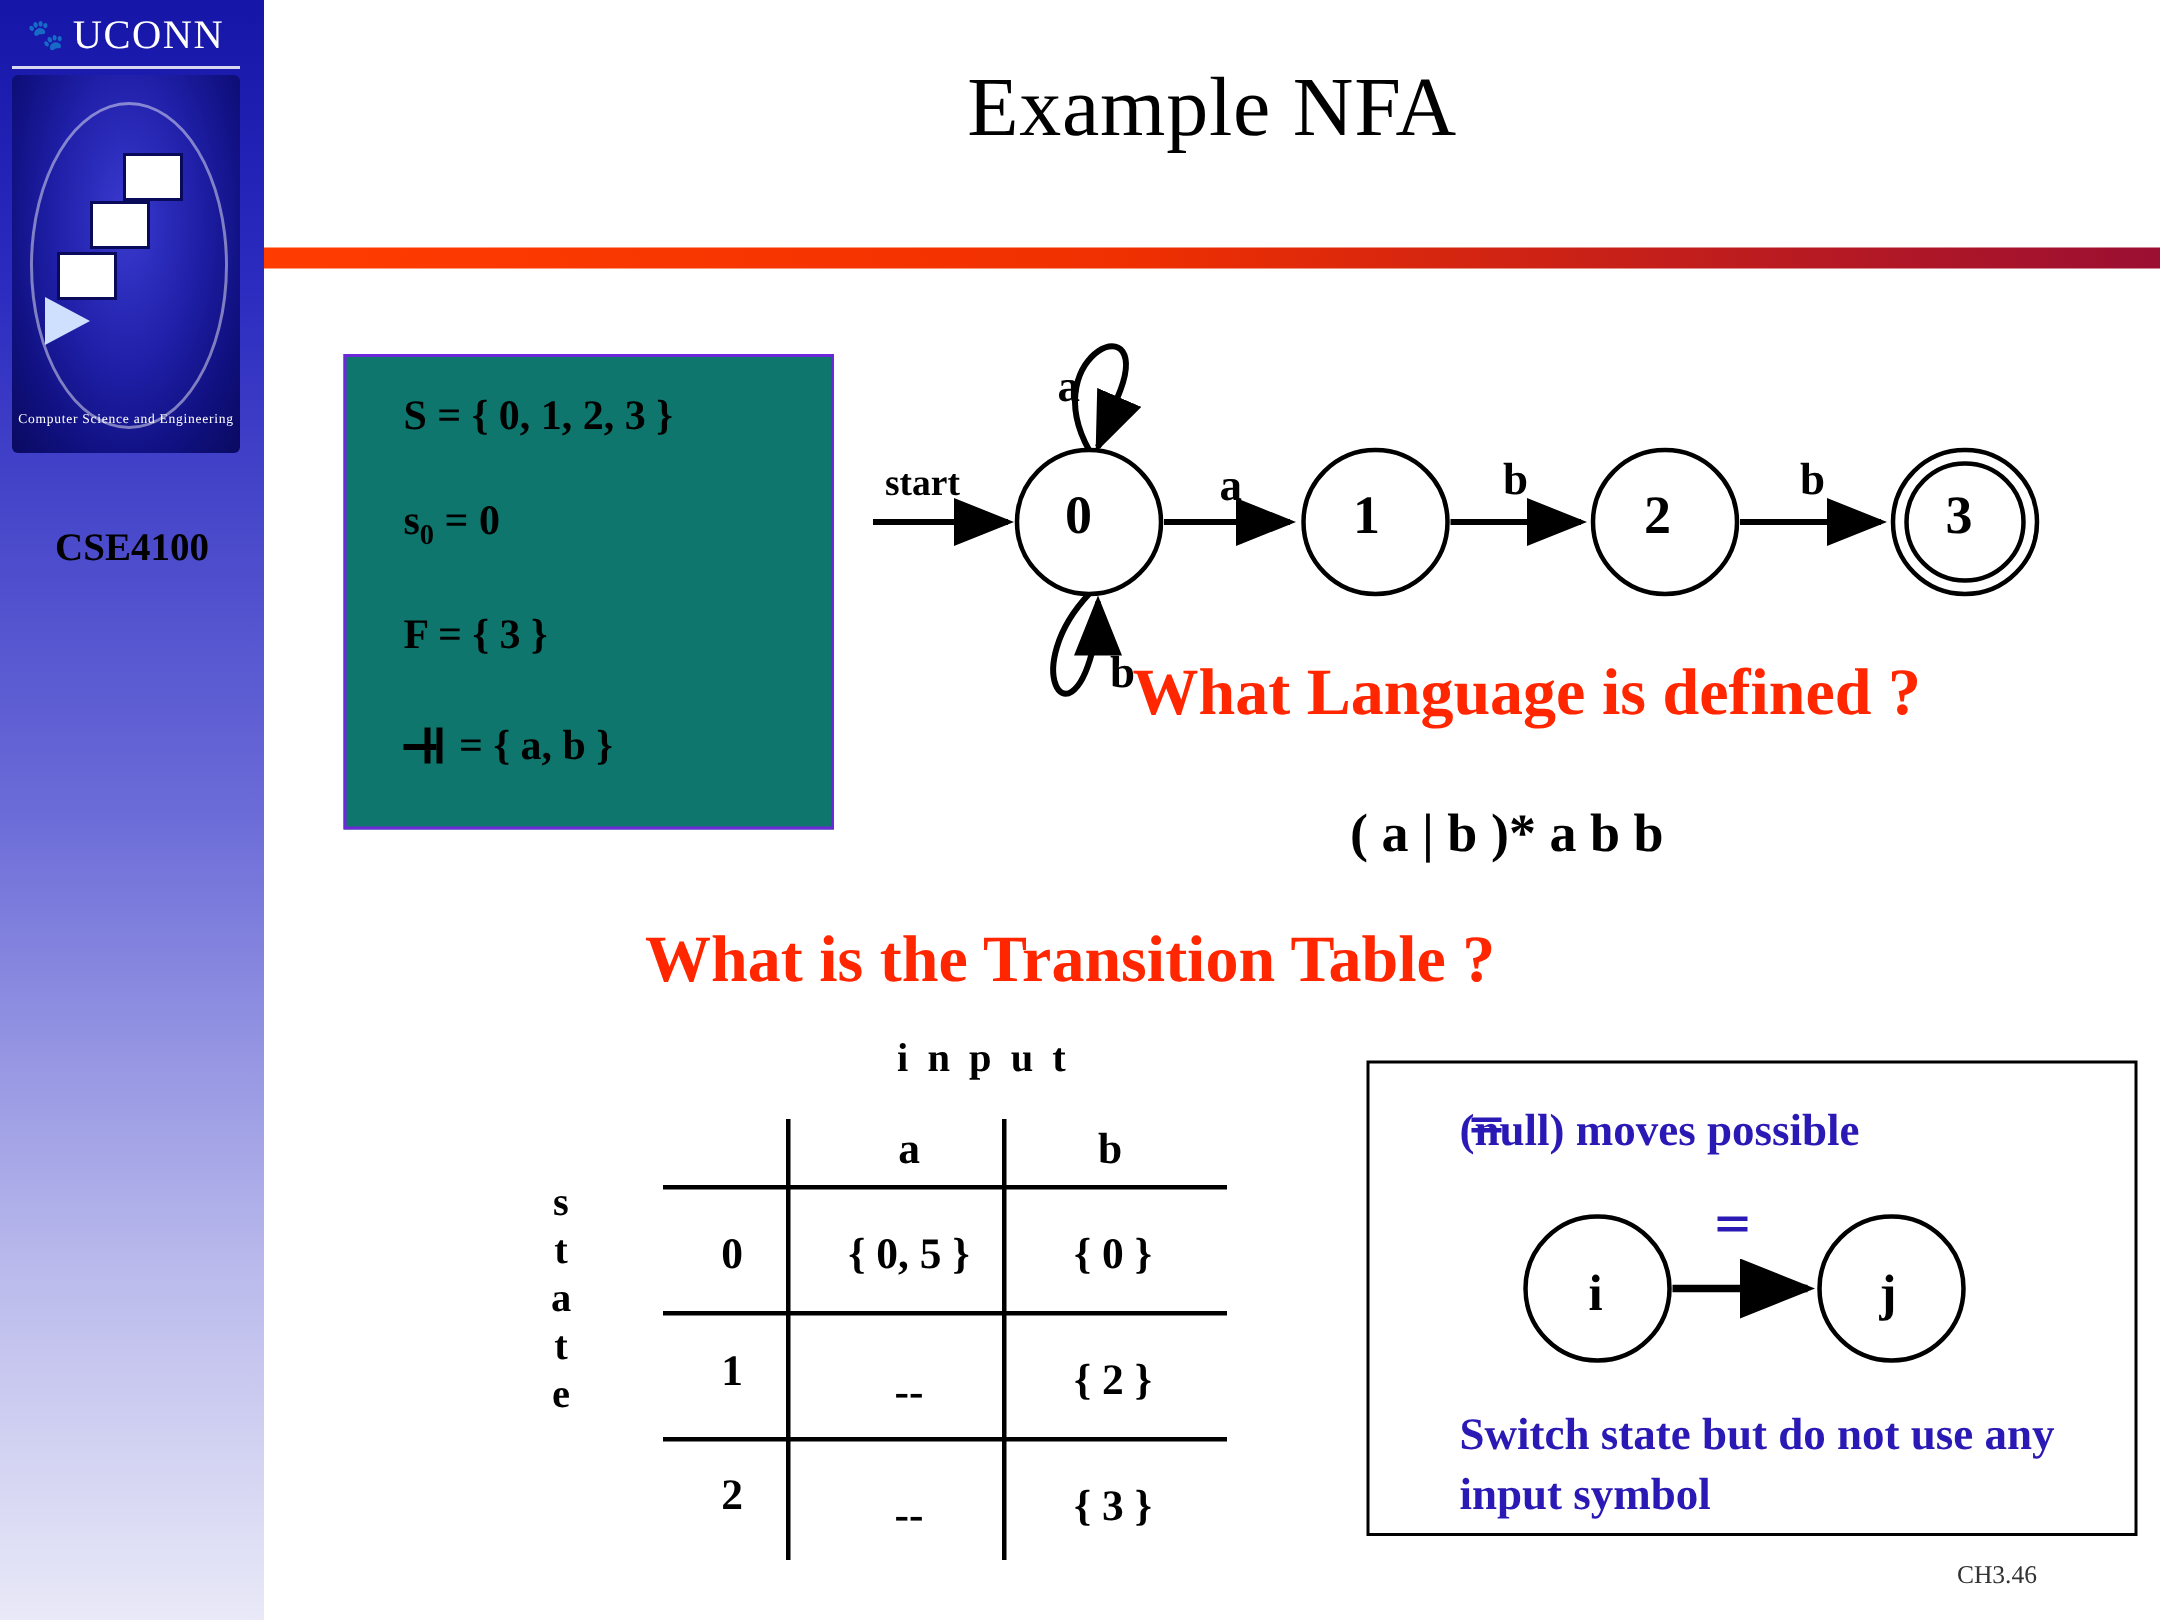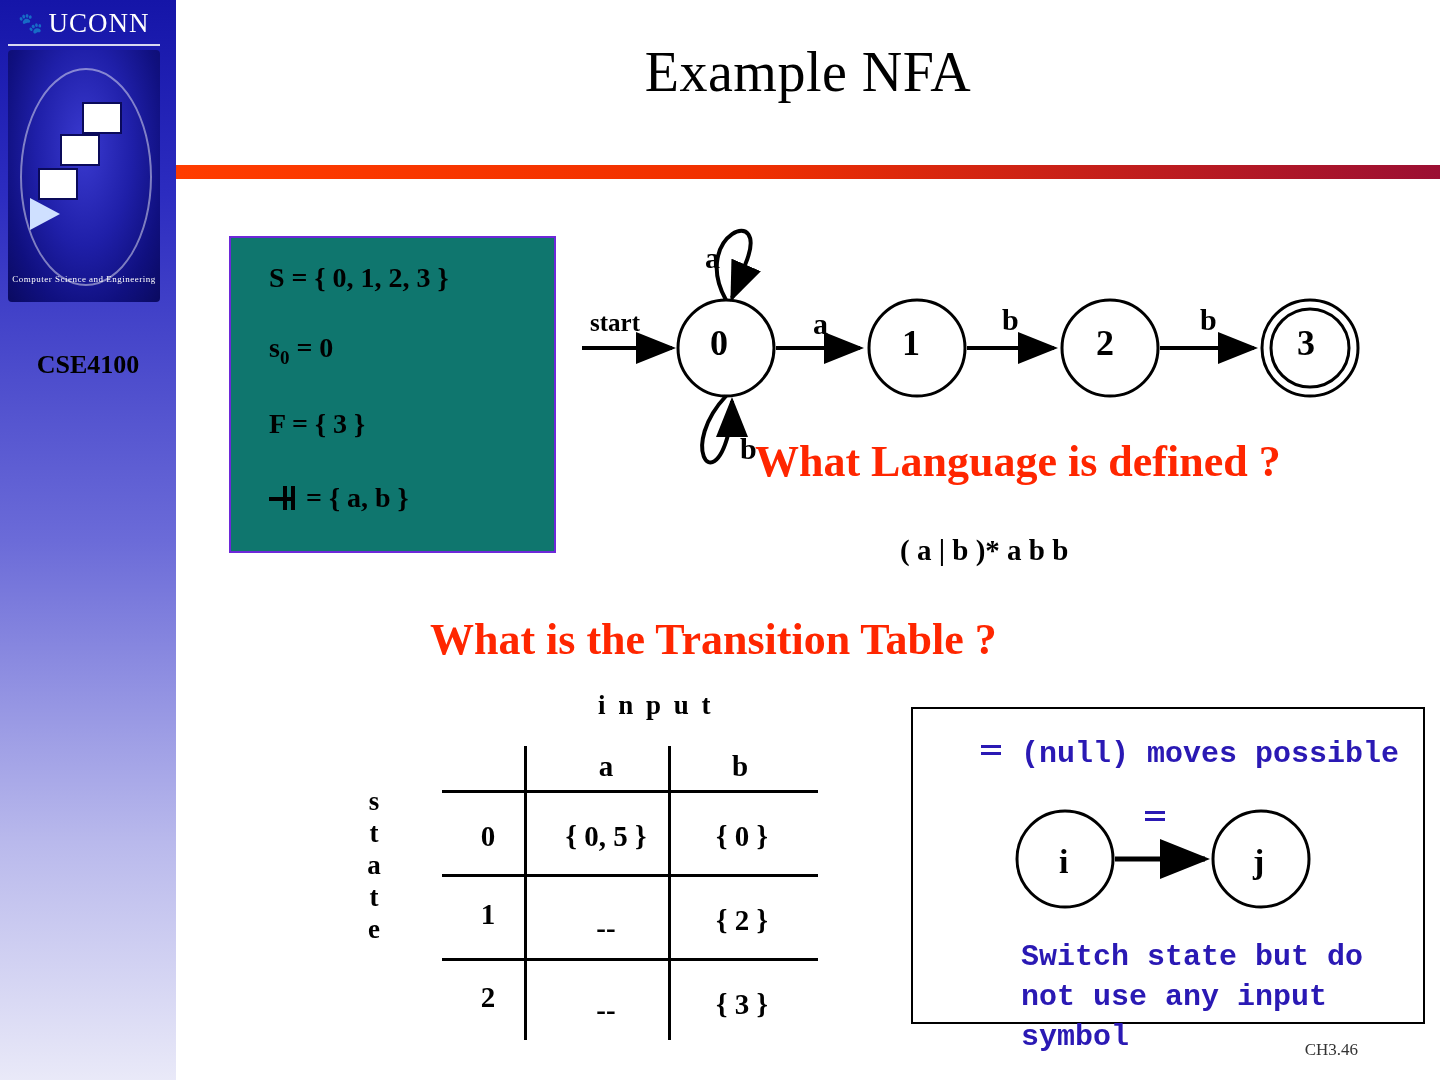--- a/index.html
+++ b/index.html
@@ -180,21 +180,21 @@
     font-weight: bold;
     font-size: 44px;
     color: #ff2600;
     white-space: nowrap;
   }
   #regex-answer {
     position: absolute;
     left: 900px; top: 534px;
     font-family: "Liberation Serif", serif;
     font-weight: bold;
-    font-size: 29px;
+    font-size: 36px;
     color: #000000;
     white-space: nowrap;
   }
   #q-table {
     position: absolute;
     left: 430px; top: 614px;
     font-family: "Liberation Serif", serif;
     font-weight: bold;
     font-size: 44px;
     color: #ff2600;
@@ -270,24 +270,23 @@
   
   #eps-box {
     position: absolute;
     left: 911px; top: 707px;
     width: 510px; height: 313px;
     border: 2px solid #000;
     background: #fff;
   }
   #eps-box .note-text {
     position: absolute;
-    font-family: Liberation Mono, monospace;
+    font-family: Liberation Serif, serif;
     font-weight: bold;
     color: #2a19b4;
-    margin-left: 48px;
   }
   #eps-box .nt1 {
     left: 60px; top: 28px;
     font-size: 30px;
   }
   #eps-box .nt2 {
     left: 60px; top: 228px;
     font-size: 30px;
     line-height: 40px;
   }

